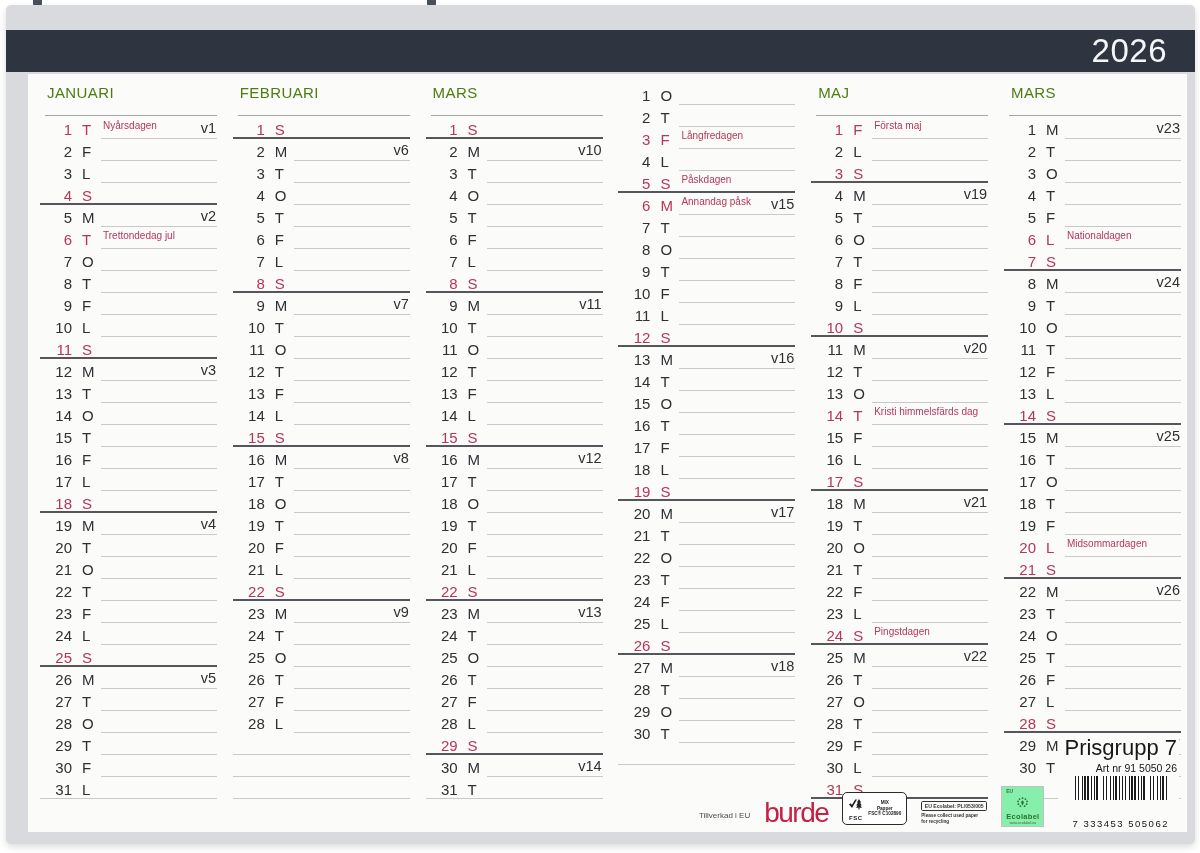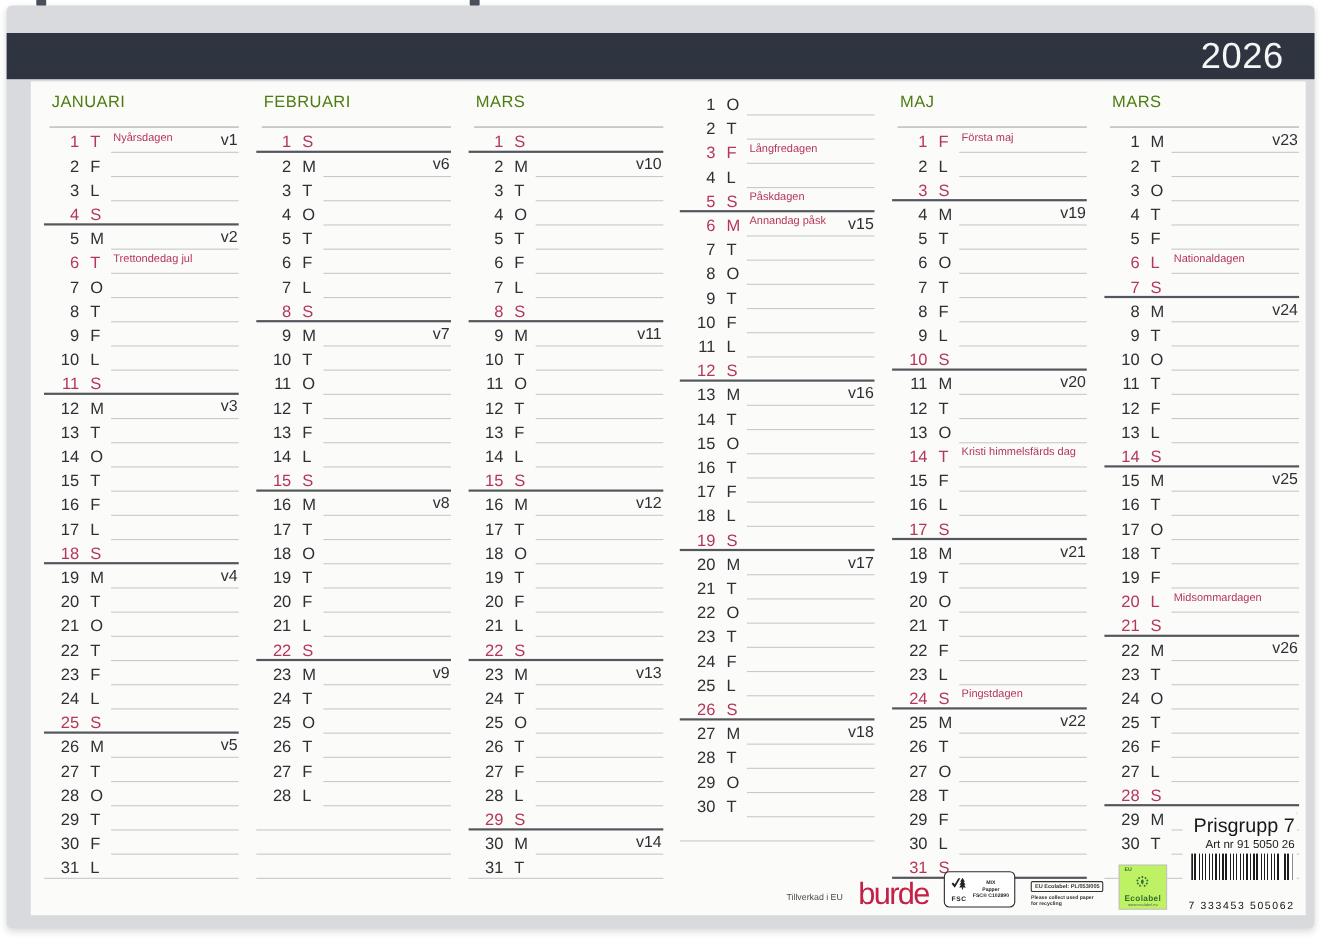--- a/index.html
+++ b/index.html
@@ -25,26 +25,26 @@
   .footer{position:absolute;right:8px;bottom:3px;display:flex;align-items:flex-end;gap:14px}
   .made-in{font-size:8px;color:#4a4a4a;padding-bottom:9px;white-space:nowrap}
   .brand{font-size:28px;font-weight:normal;color:var(--brand,#c52045);letter-spacing:-1.5px;line-height:22px;padding-bottom:5px}
   .fsc-box{border:1.3px solid #2b2b2b;border-radius:5px;padding:3px 5px;display:flex;align-items:center;gap:5px;margin-bottom:4px;background:#fff}
   .fsc-left{display:flex;flex-direction:column;align-items:center;gap:1px}
   .fsc-label{font-size:6px;font-weight:bold;letter-spacing:.5px;color:#222}
   .fsc-right{font-size:6px;zoom:.78;text-align:center;line-height:7px;color:#222;font-weight:bold}
   .eco-box{display:flex;flex-direction:column;gap:2px;margin-bottom:5px}
   .eco-reg{border:1px solid #333;border-radius:2px;padding:1px 3px;font-size:6px;zoom:.85;font-weight:bold;color:#333;white-space:nowrap}
   .eco-note{font-size:6px;zoom:.78;font-weight:bold;color:#333;line-height:7px;white-space:nowrap}
-  .flower-box{background:#bef264;border:1px solid #c2c2c2;padding:2px 4px 1px;display:flex;flex-direction:column;align-items:center;margin-bottom:2px}
+  .flower-box{background:#86efac;border:1px solid #c2c2c2;padding:2px 4px 1px;display:flex;flex-direction:column;align-items:center;margin-bottom:2px}
   .fl-eu{font-size:6px;zoom:.8;color:#2f6f2f;font-weight:bold;align-self:flex-start}
   .fl-name{font-size:7.5px;font-weight:bold;color:#2f6f2f;letter-spacing:.3px}
   .fl-url{font-size:6px;zoom:.6;color:#555}
   .price{display:flex;flex-direction:column;align-items:center;background:#fbfbfa;padding:2px 2px 0 6px}
-  .pg{font-size:18px;color:#17171a;align-self:flex-end}
+  .pg{font-size:22px;color:#17171a;align-self:flex-end}
   .an{font-size:10.5px;color:#17171a;margin:1px 0 2px;align-self:flex-end}
   .barcode{width:92px;height:24px;background:repeating-linear-gradient(90deg,#1c1c1c 0 1.2px,#fff 1.2px 2.6px,#1c1c1c 2.6px 4.2px,#fff 4.2px 6.8px,#1c1c1c 6.8px 7.6px,#fff 7.6px 9.4px)}
   .bc-num{font-size:9.5px;color:#111;letter-spacing:1.5px;margin-top:18px;white-space:nowrap}
 </style>
 </head>
 <body>
 
 <div class="mark" style="left:33px"></div>
 <div class="mark" style="left:427px"></div>
 

